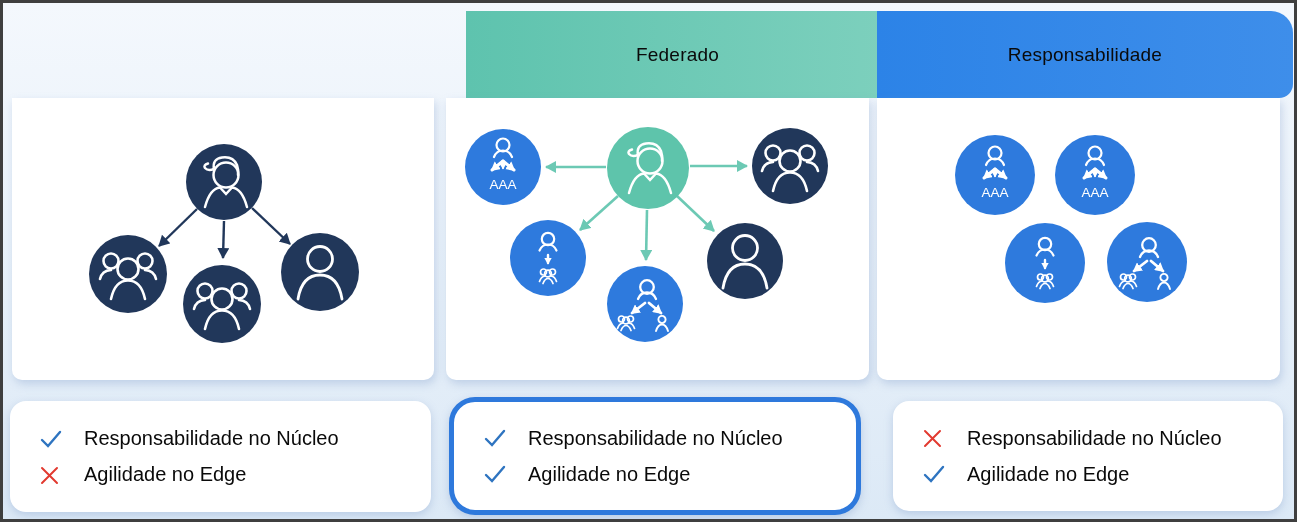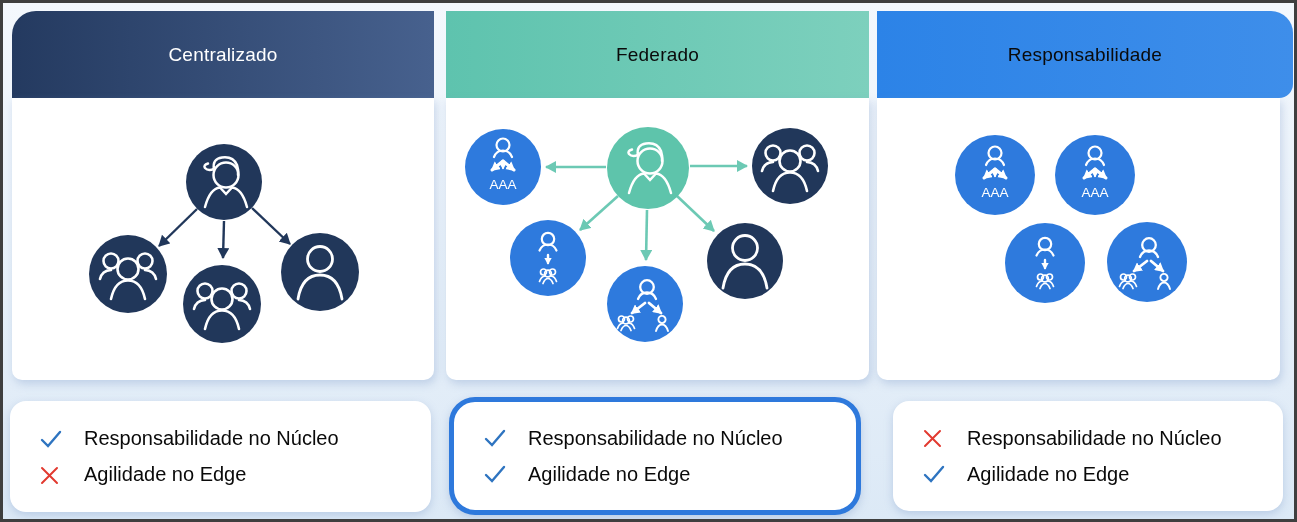--- a/index.html
+++ b/index.html
@@ -13,21 +13,21 @@
     overflow:hidden;
   }
   .col-header{
     position:absolute;top:8px;height:87px;
     display:flex;align-items:center;justify-content:center;
     font-size:19px;letter-spacing:.2px;
   }
   .hdr-1{left:9px;width:422px;color:var(--title_light_text,#fff);
     background:linear-gradient(90deg,var(--navy_header_left,#243a60),var(--navy_header_right,#47618e));
     border-top-left-radius:24px;}
-  .hdr-2{left:443px;width:423px;color:var(--title_dark_text,#0a0a0a);
+  .hdr-2{left:463px;width:423px;color:var(--title_dark_text,#0a0a0a);
     background:linear-gradient(90deg,var(--teal_header_left,#5ec3ae),var(--teal_header_right,#7dd0bd));}
   .hdr-3{left:874px;width:416px;color:var(--title_dark_text,#0a0a0a);
     background:linear-gradient(90deg,var(--blue_header_left,#2c83e7),var(--blue_header_right,#3e8eea));
     border-top-right-radius:22px;border-bottom-right-radius:14px;}
   .card{
     position:absolute;top:95px;height:282px;
     background:var(--card_bg,#fff);
     box-shadow:2px 4px 8px rgba(125,155,200,.35);
     border-radius:0 0 10px 10px;
   }
@@ -137,23 +137,20 @@
         <path d="M 4,-4 L 16,6" stroke-width="2.8" marker-end="url(#ah-white)"></path>
       </g>
       <use href="#i-minigroup" transform="translate(-19,16)"></use>
       <use href="#i-miniperson" transform="translate(17,17)"></use>
     </g>
   </defs>
 </svg>
 
 <div class="frame">
 
-  <div class="col-header hdr-1">
-    <span>Centralizado</span>
-  </div>
   <div class="col-header hdr-2">
     <span>Federado</span>
   </div>
   <div class="col-header hdr-3">
     <span>Responsabilidade</span>
   </div>
 
   <div class="card card-1">
     <svg viewBox="0 0 422 282">
       <g stroke-width="2.4" fill="none" style="stroke:var(--navy,#21375a)">

